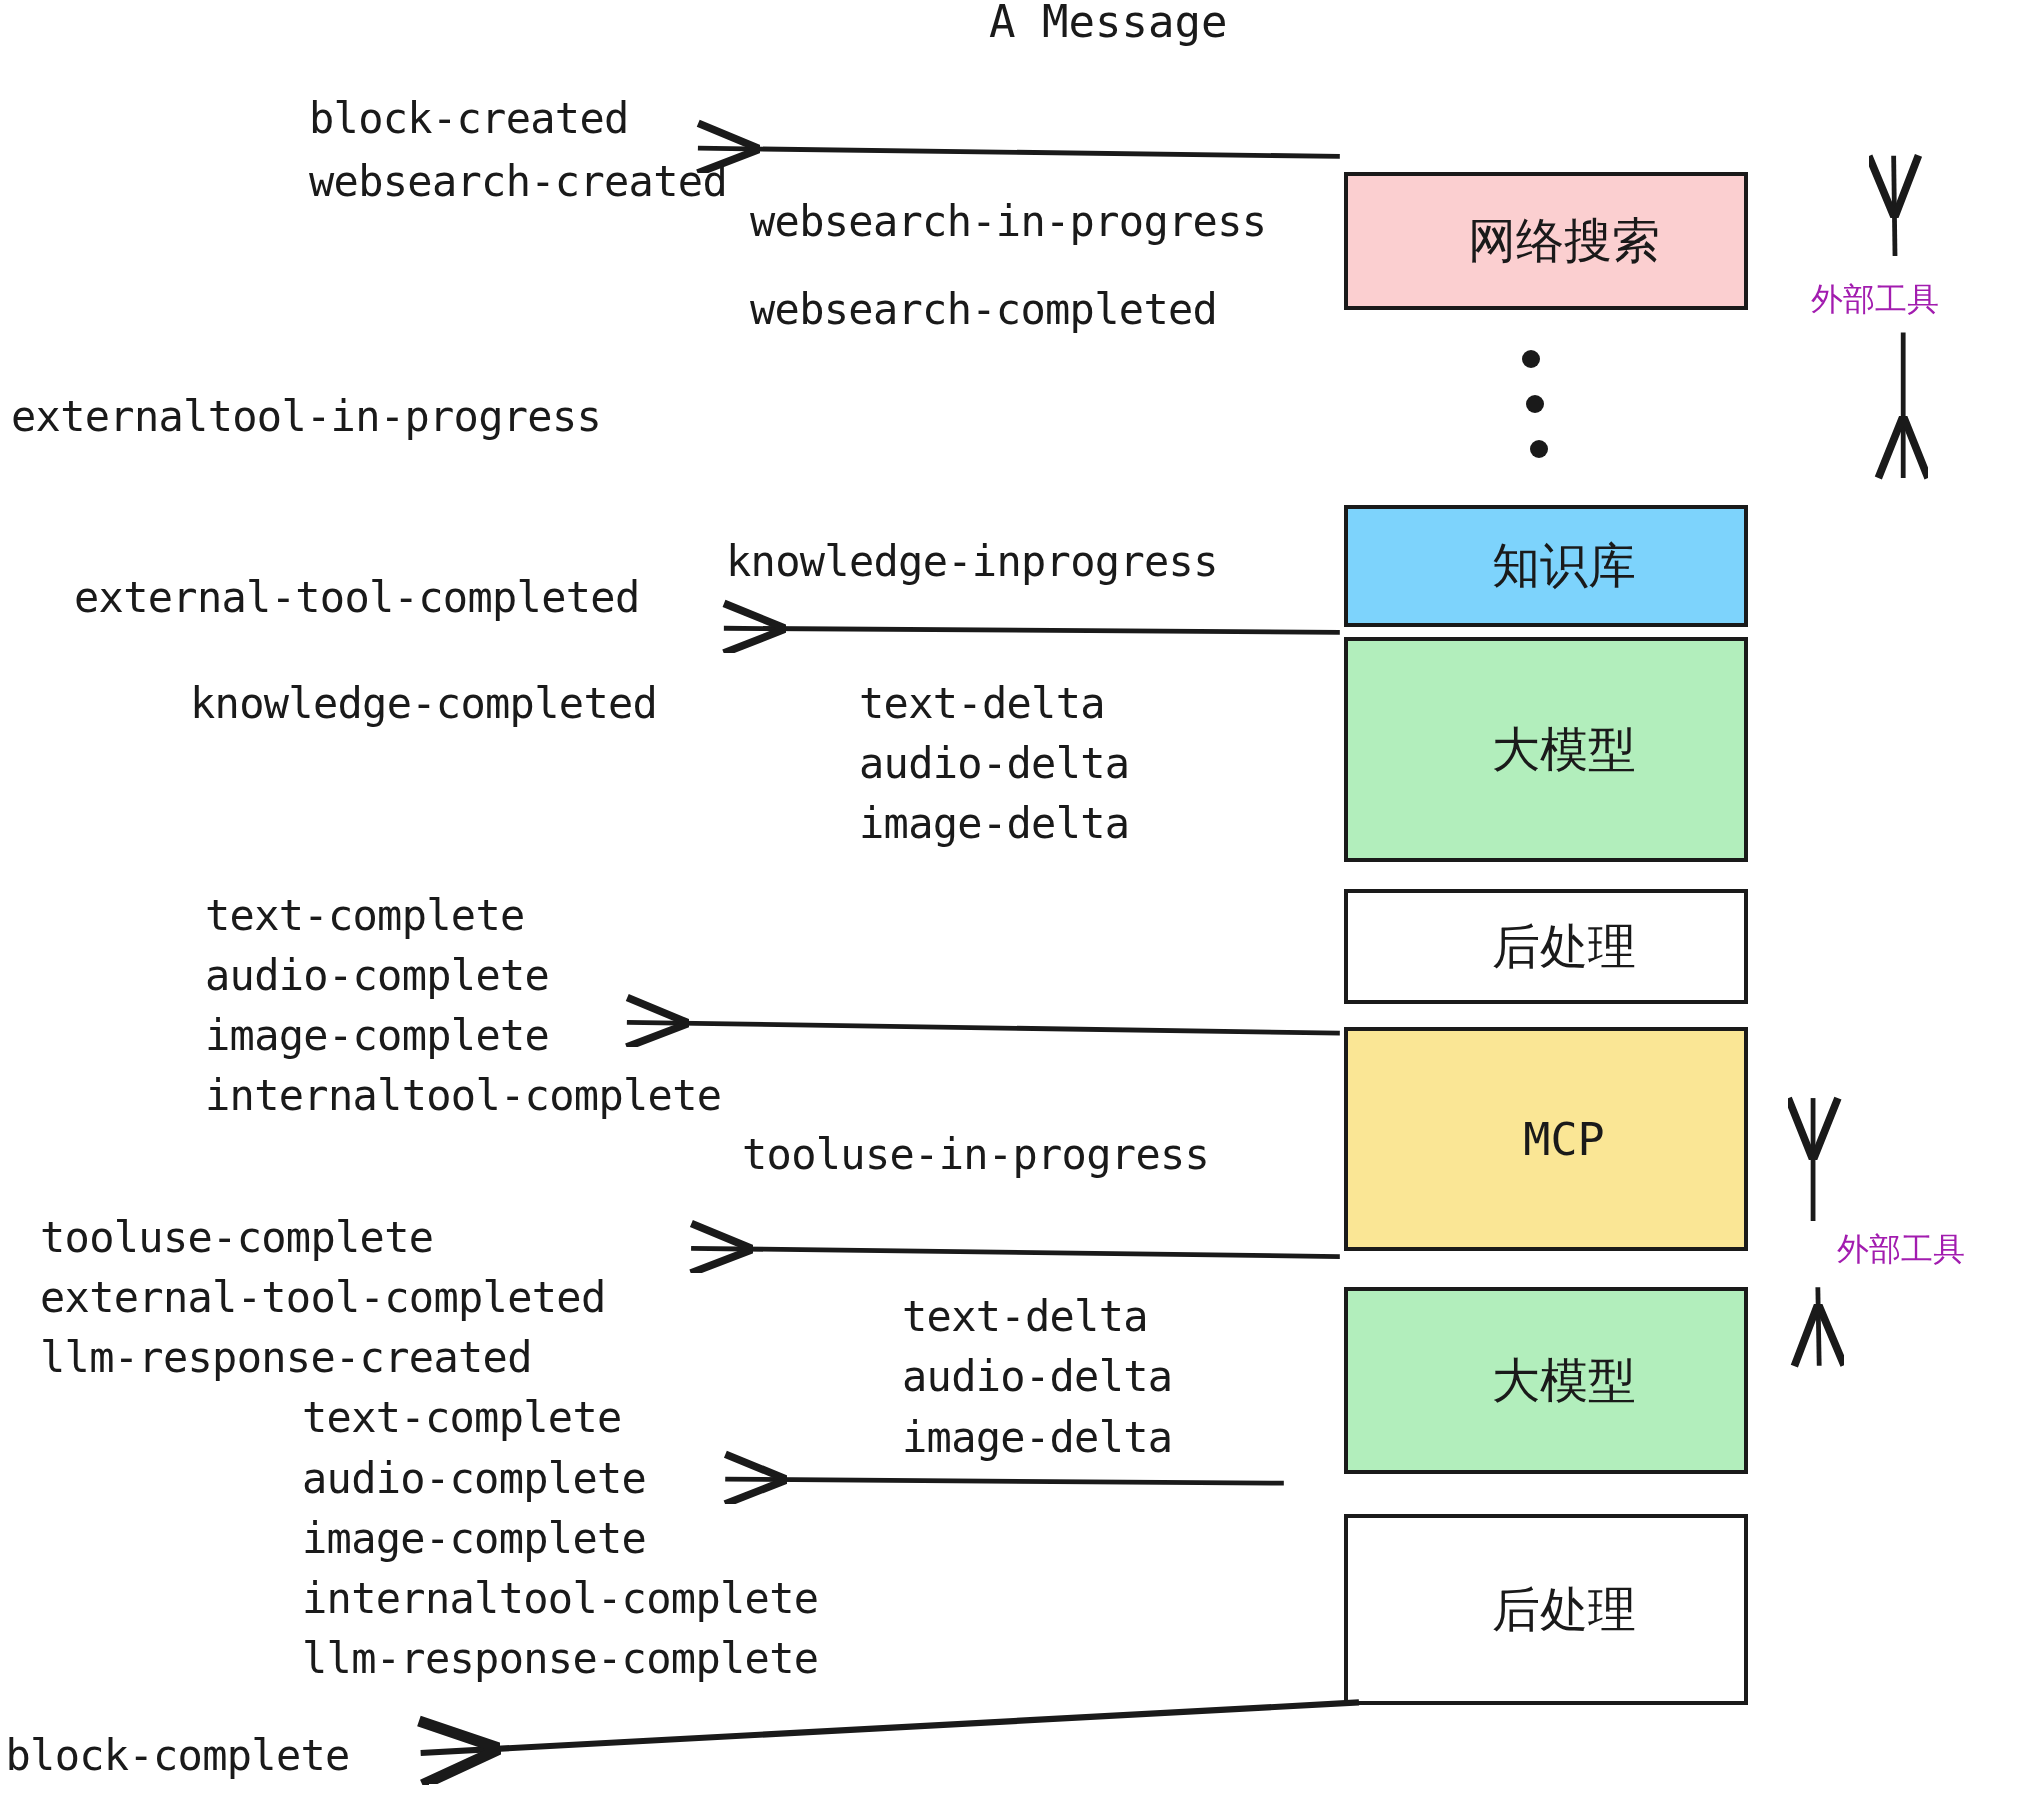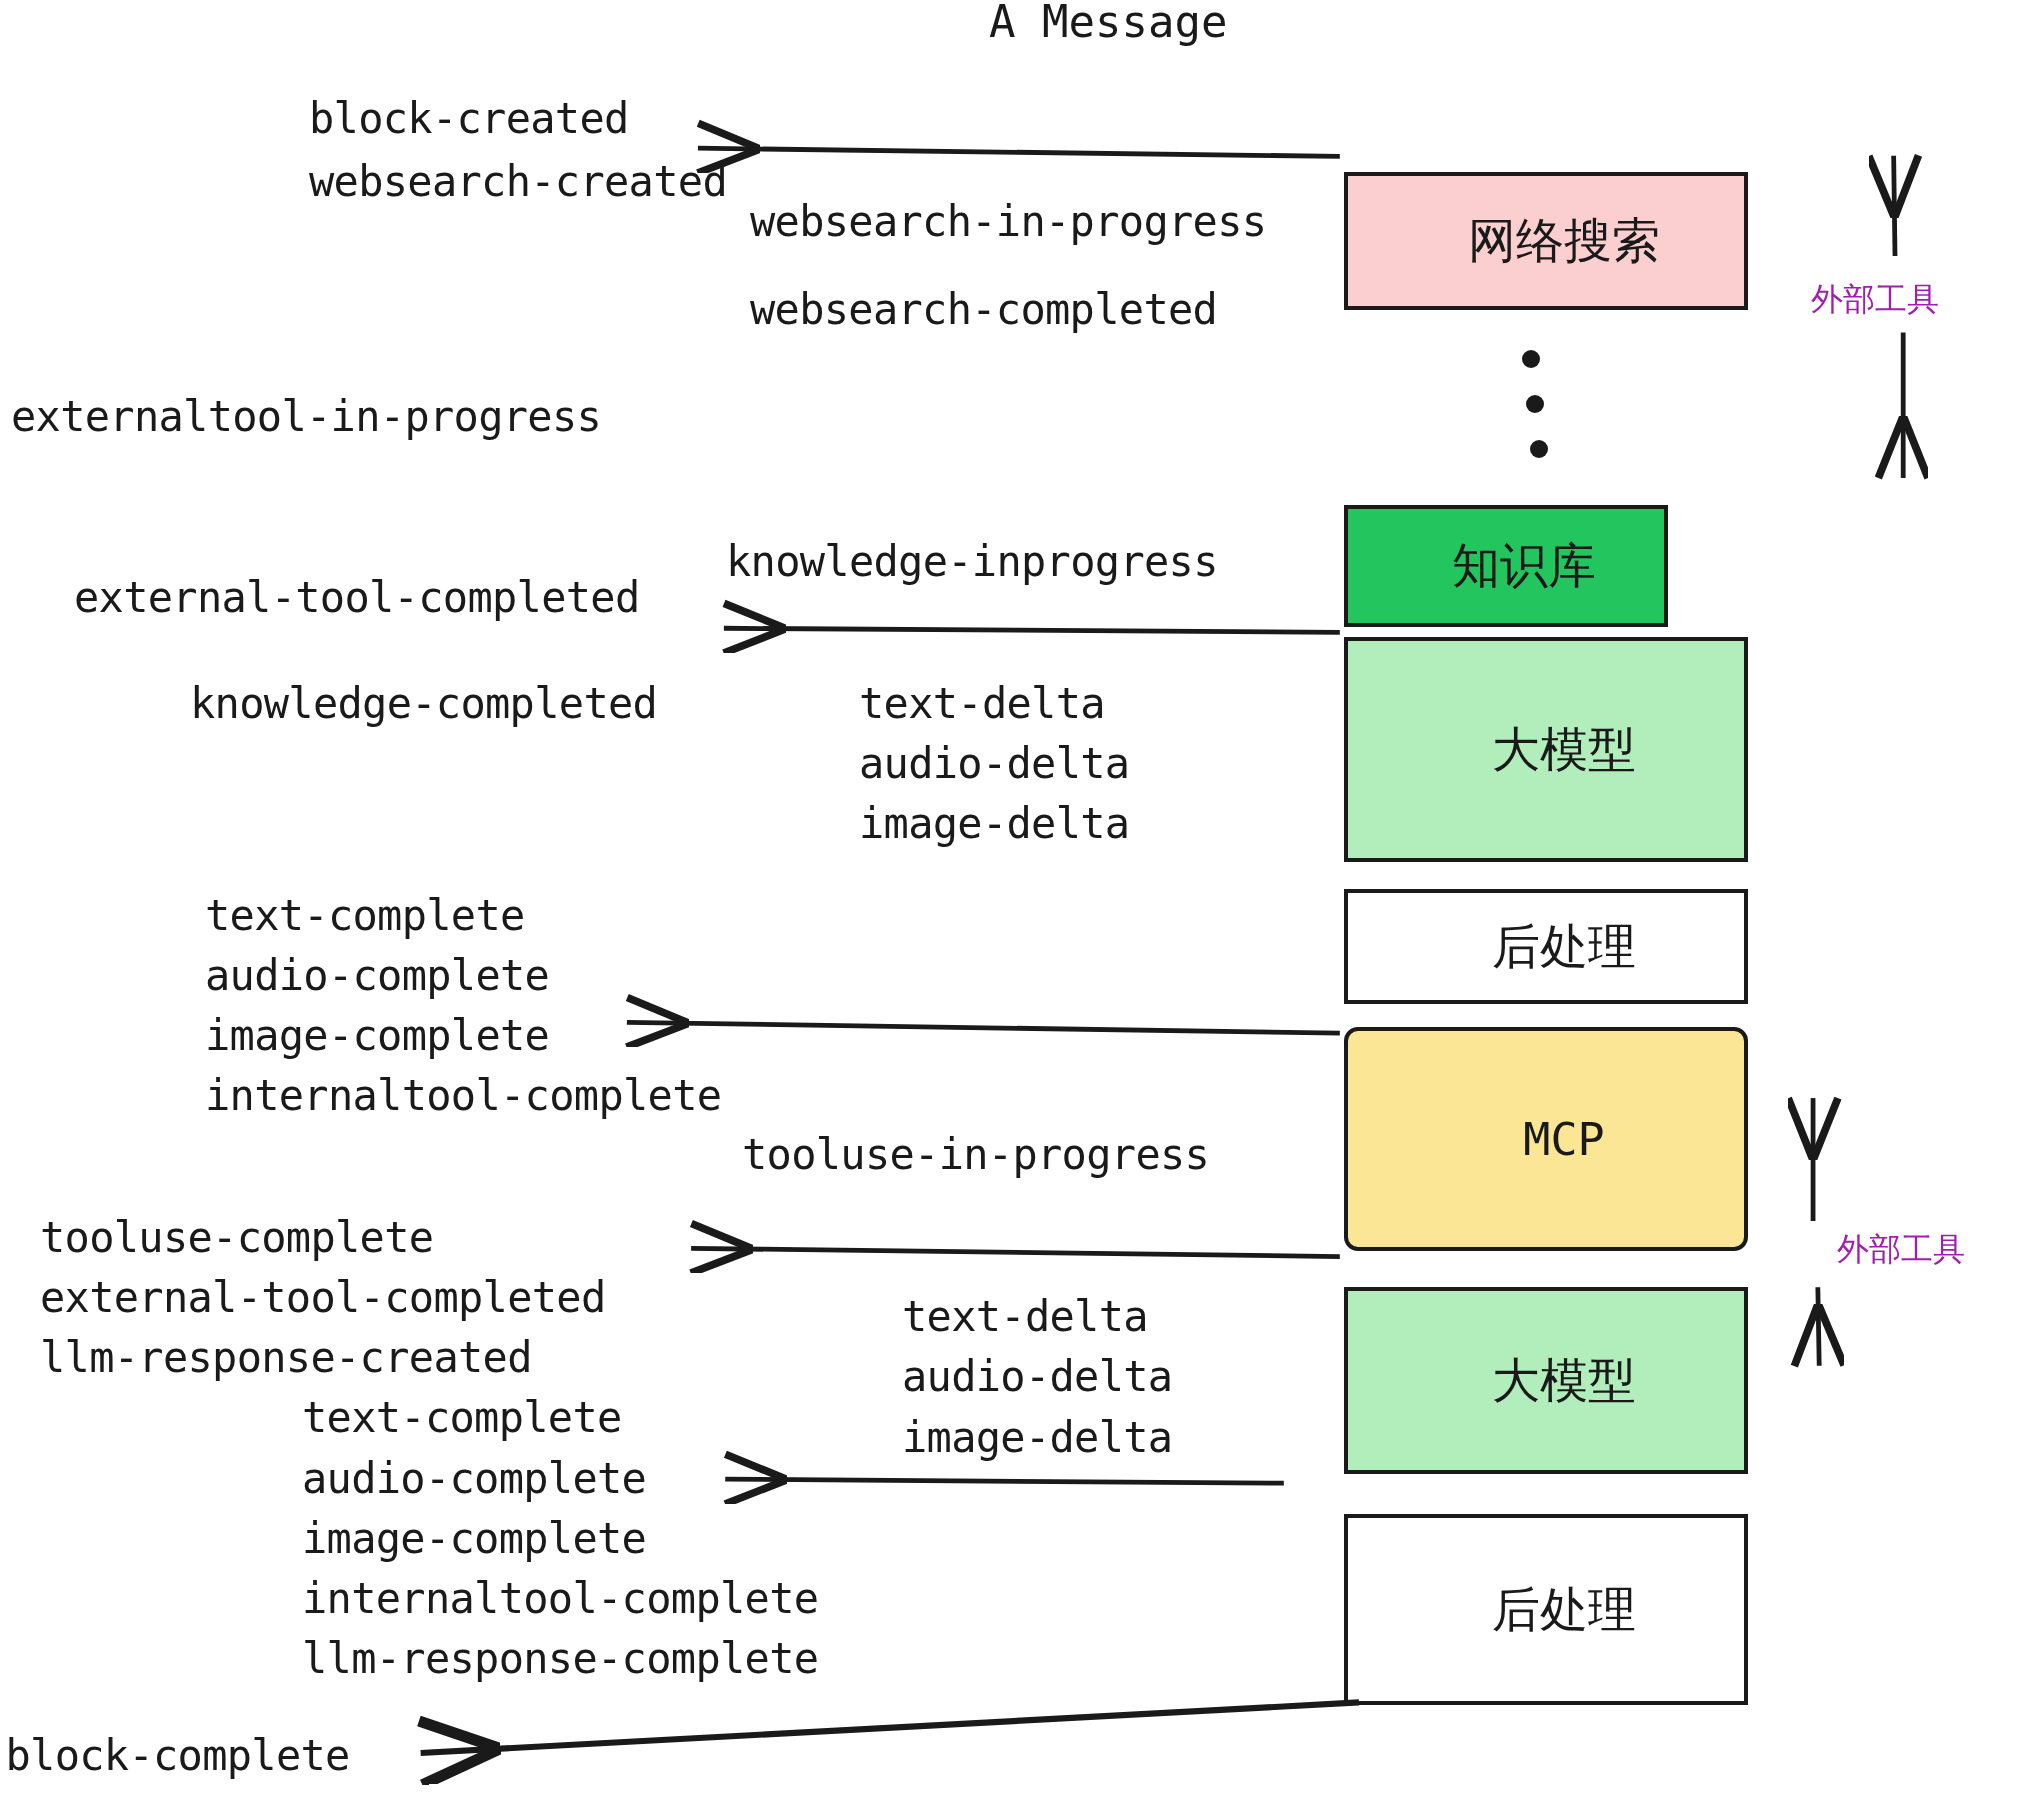--- a/index.html
+++ b/index.html
@@ -17,33 +17,33 @@
 <body>
 
 <div id="stage">
 
   <div class="title" style="left:989px;top:0;">A Message</div>
 
   <div class="box" style="left:1344px;top:172px;width:404px;height:138px;background:#fbcfd0;">
     <span>网络搜索</span>
   </div>
 
-  <div class="box" style="left:1344px;top:505px;width:324px;height:122px;background:#22c55e;">
+  <div class="box" style="left:1344px;top:505px;width:404px;height:122px;background:#7dd3fc;">
     <span>知识库</span>
   </div>
 
   <div class="box" style="left:1344px;top:637px;width:404px;height:225px;background:#b2eebc;">
     <span>大模型</span>
   </div>
 
   <div class="box" style="left:1344px;top:889px;width:404px;height:115px;background:#ffffff;">
     <span>后处理</span>
   </div>
 
-  <div class="box mono" style="left:1344px;top:1027px;width:404px;height:224px;background:#fae695;border-radius:14px;">
+  <div class="box mono" style="left:1344px;top:1027px;width:404px;height:224px;background:#fae695;">
     <span>MCP</span>
   </div>
 
   <div class="box" style="left:1344px;top:1287px;width:404px;height:187px;background:#b2eebc;">
     <span>大模型</span>
   </div>
 
   <div class="box" style="left:1344px;top:1514px;width:404px;height:191px;background:#ffffff;">
     <span>后处理</span>
   </div>

